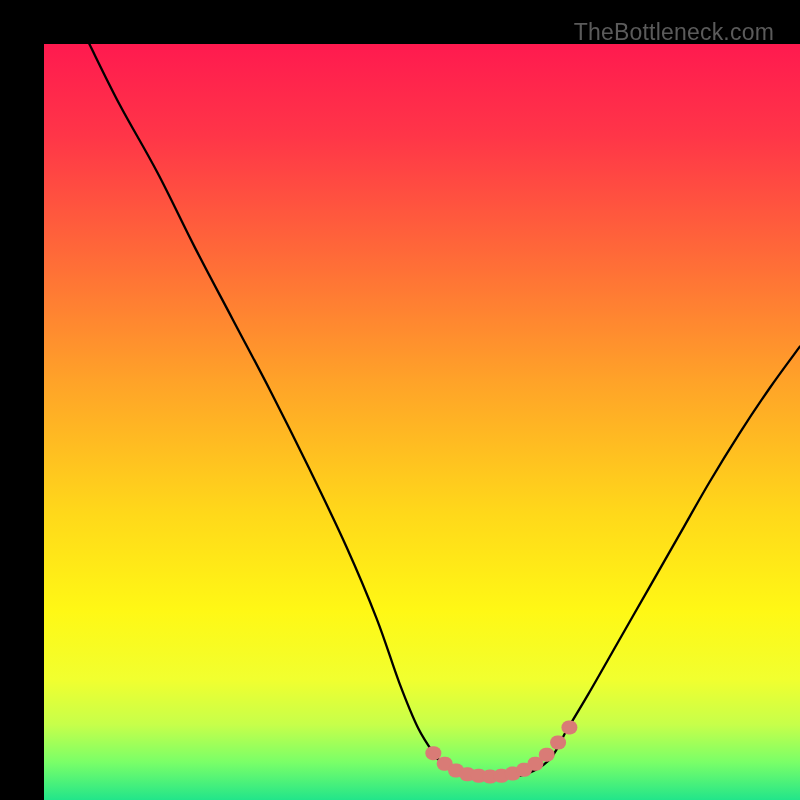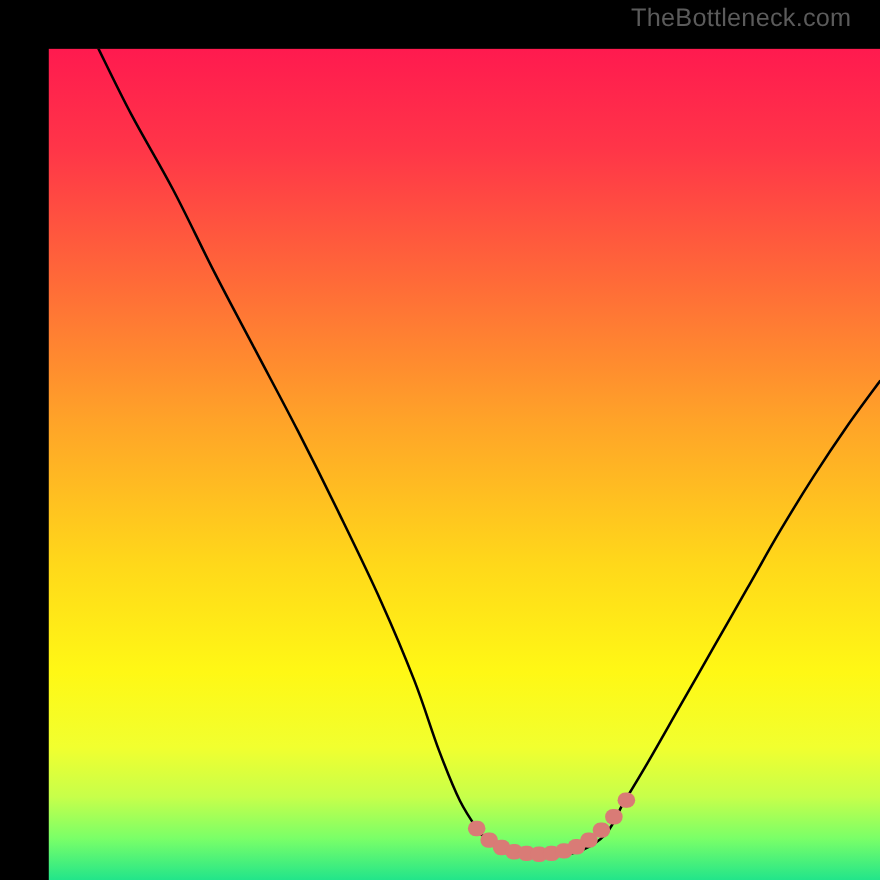--- a/index.html
+++ b/index.html
@@ -27,21 +27,21 @@
     width: 756px;
     height: 756px;
     overflow: hidden;
   }
   .gradient {
     position: absolute;
     inset: 0;
   }
   .watermark {
     position: absolute;
-    top: 3px;
+    top: 19px;
     right: 26px;
     font-size: 23px;
     font-weight: 500;
     color: #5b5b5b;
     letter-spacing: 0.2px;
   }
   svg.curve {
     position: absolute;
     inset: 0;
   }

